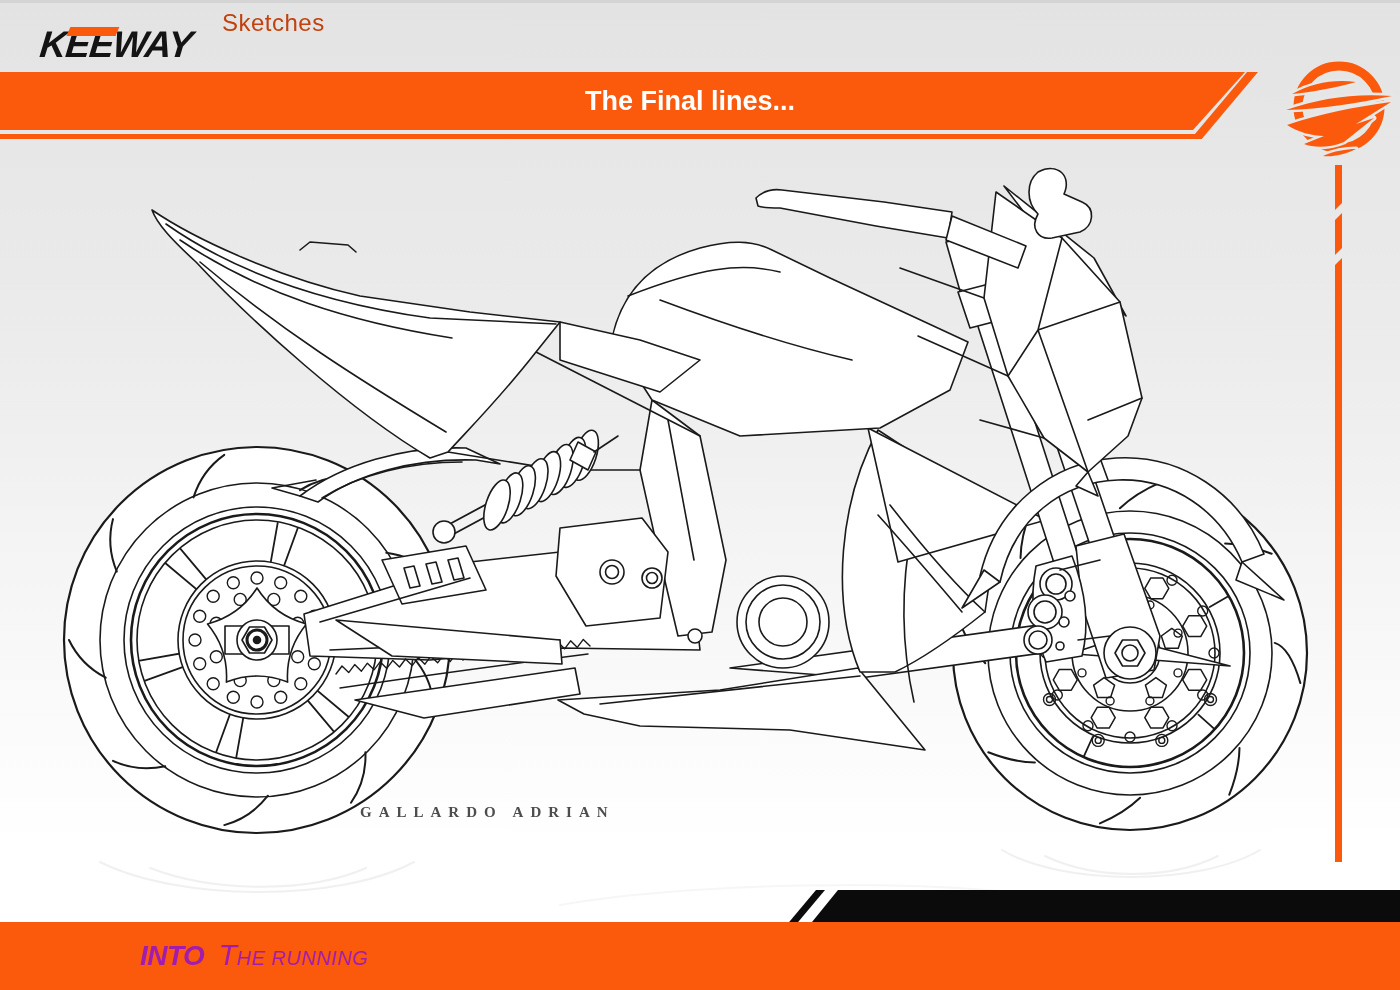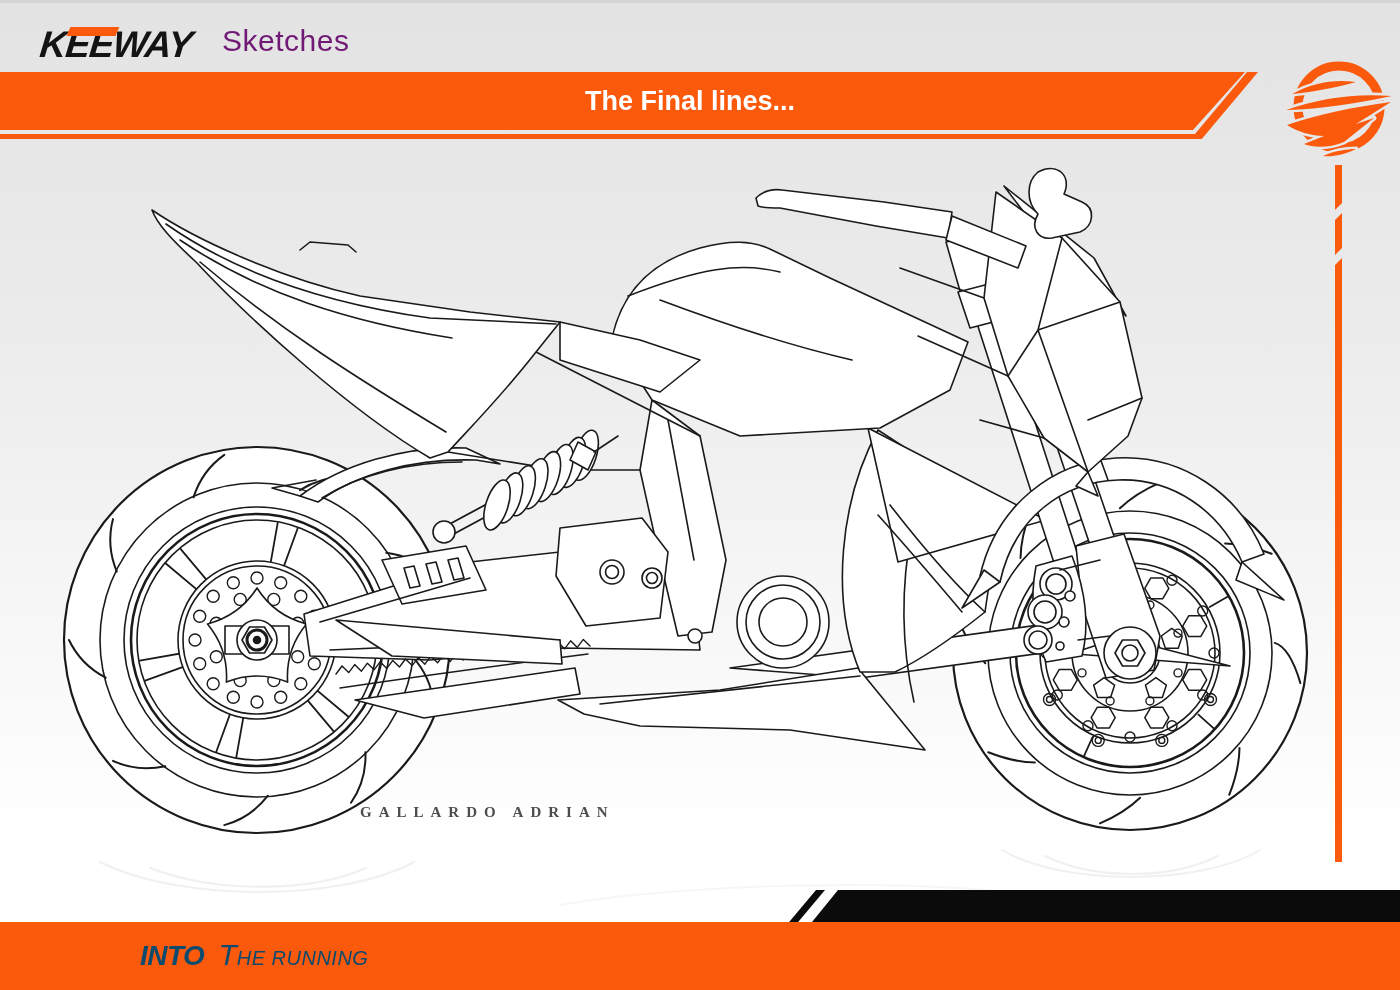--- a/index.html
+++ b/index.html
@@ -14,40 +14,40 @@
     background:linear-gradient(to bottom,var(--bg-top) 0%,#ececec 35%,#f8f8f8 65%,var(--bg-bottom) 85%);
   }
   .top-hairline{position:absolute;left:0;top:0;width:100%;height:3px;background:#c9c9c9;opacity:.55}
 
   
   .brand{position:absolute;left:40px;top:24px;font-style:italic;font-weight:bold;
          font-size:37px;color:#141414;letter-spacing:-1px;transform:skewX(-6deg);white-space:nowrap}
   .brand .ee{position:relative;display:inline-block}
   .brand .ee .bar{position:absolute;left:1px;top:3px;width:103%;height:9px;
                   background:var(--accent);transform:skewX(-18deg)}
-  .page-label{position:absolute;left:222px;top:24px;font-size:30px;color:#701a75;letter-spacing:.5px}
+  .page-label{position:absolute;left:222px;top:9px;font-size:24px;color:#c2410c;letter-spacing:.5px}
 
   .banner{position:absolute;left:0;top:72px;width:1245px;height:58px;background:var(--accent);
           clip-path:polygon(0 0,100% 0,calc(100% - 52px) 100%,0 100%)}
   .banner-title{position:absolute;left:0;top:72px;width:1380px;height:58px;line-height:58px;
           text-align:center;font-size:27px;font-weight:700;color:var(--banner-text)}
   .thin-line{position:absolute;left:0;top:134px;width:1199px;height:5px;background:var(--accent)}
   .thin-line-diag{position:absolute;left:1247px;top:72px;width:11px;height:67px;background:var(--accent);
           transform:skewX(-40deg);transform-origin:top left}
 
   .emblem{position:absolute;left:1284px;top:52px;width:110px;height:110px}
   .side-rule{position:absolute;left:1332px;top:160px;width:14px;height:710px}
 
   
   .black-bar{position:absolute;left:812px;top:890px;width:588px;height:32px;background:var(--black-bar);
           clip-path:polygon(26px 0,100% 0,100% 100%,0 100%)}
   .black-stripe{position:absolute;left:816px;top:890px;width:9px;height:32px;background:var(--black-bar);
           transform:skewX(-40deg);transform-origin:top left}
   .footer-bar{position:absolute;left:0;top:922px;width:100%;height:68px;background:var(--accent)}
-  .tagline{position:absolute;left:140px;top:922px;height:68px;line-height:66px;font-style:italic;color:#0c4a6e;white-space:nowrap}
+  .tagline{position:absolute;left:140px;top:922px;height:68px;line-height:66px;font-style:italic;color:#a21caf;white-space:nowrap}
   .tagline .lead{font-size:28px;font-weight:800;letter-spacing:-.5px}
   .tagline .cap{font-size:30px;font-weight:500;margin-left:14px}
   .tagline .rest{font-size:20px;font-weight:500;letter-spacing:.5px}
 
   
   .sketch{position:absolute;left:0;top:0;width:1400px;height:990px}
   .signature{position:absolute;left:360px;top:804px;font-family:Liberation Serif, serif;
           font-size:15px;font-weight:bold;letter-spacing:7px;color:#4d4d4d;white-space:nowrap}
 </style>
 </head>

